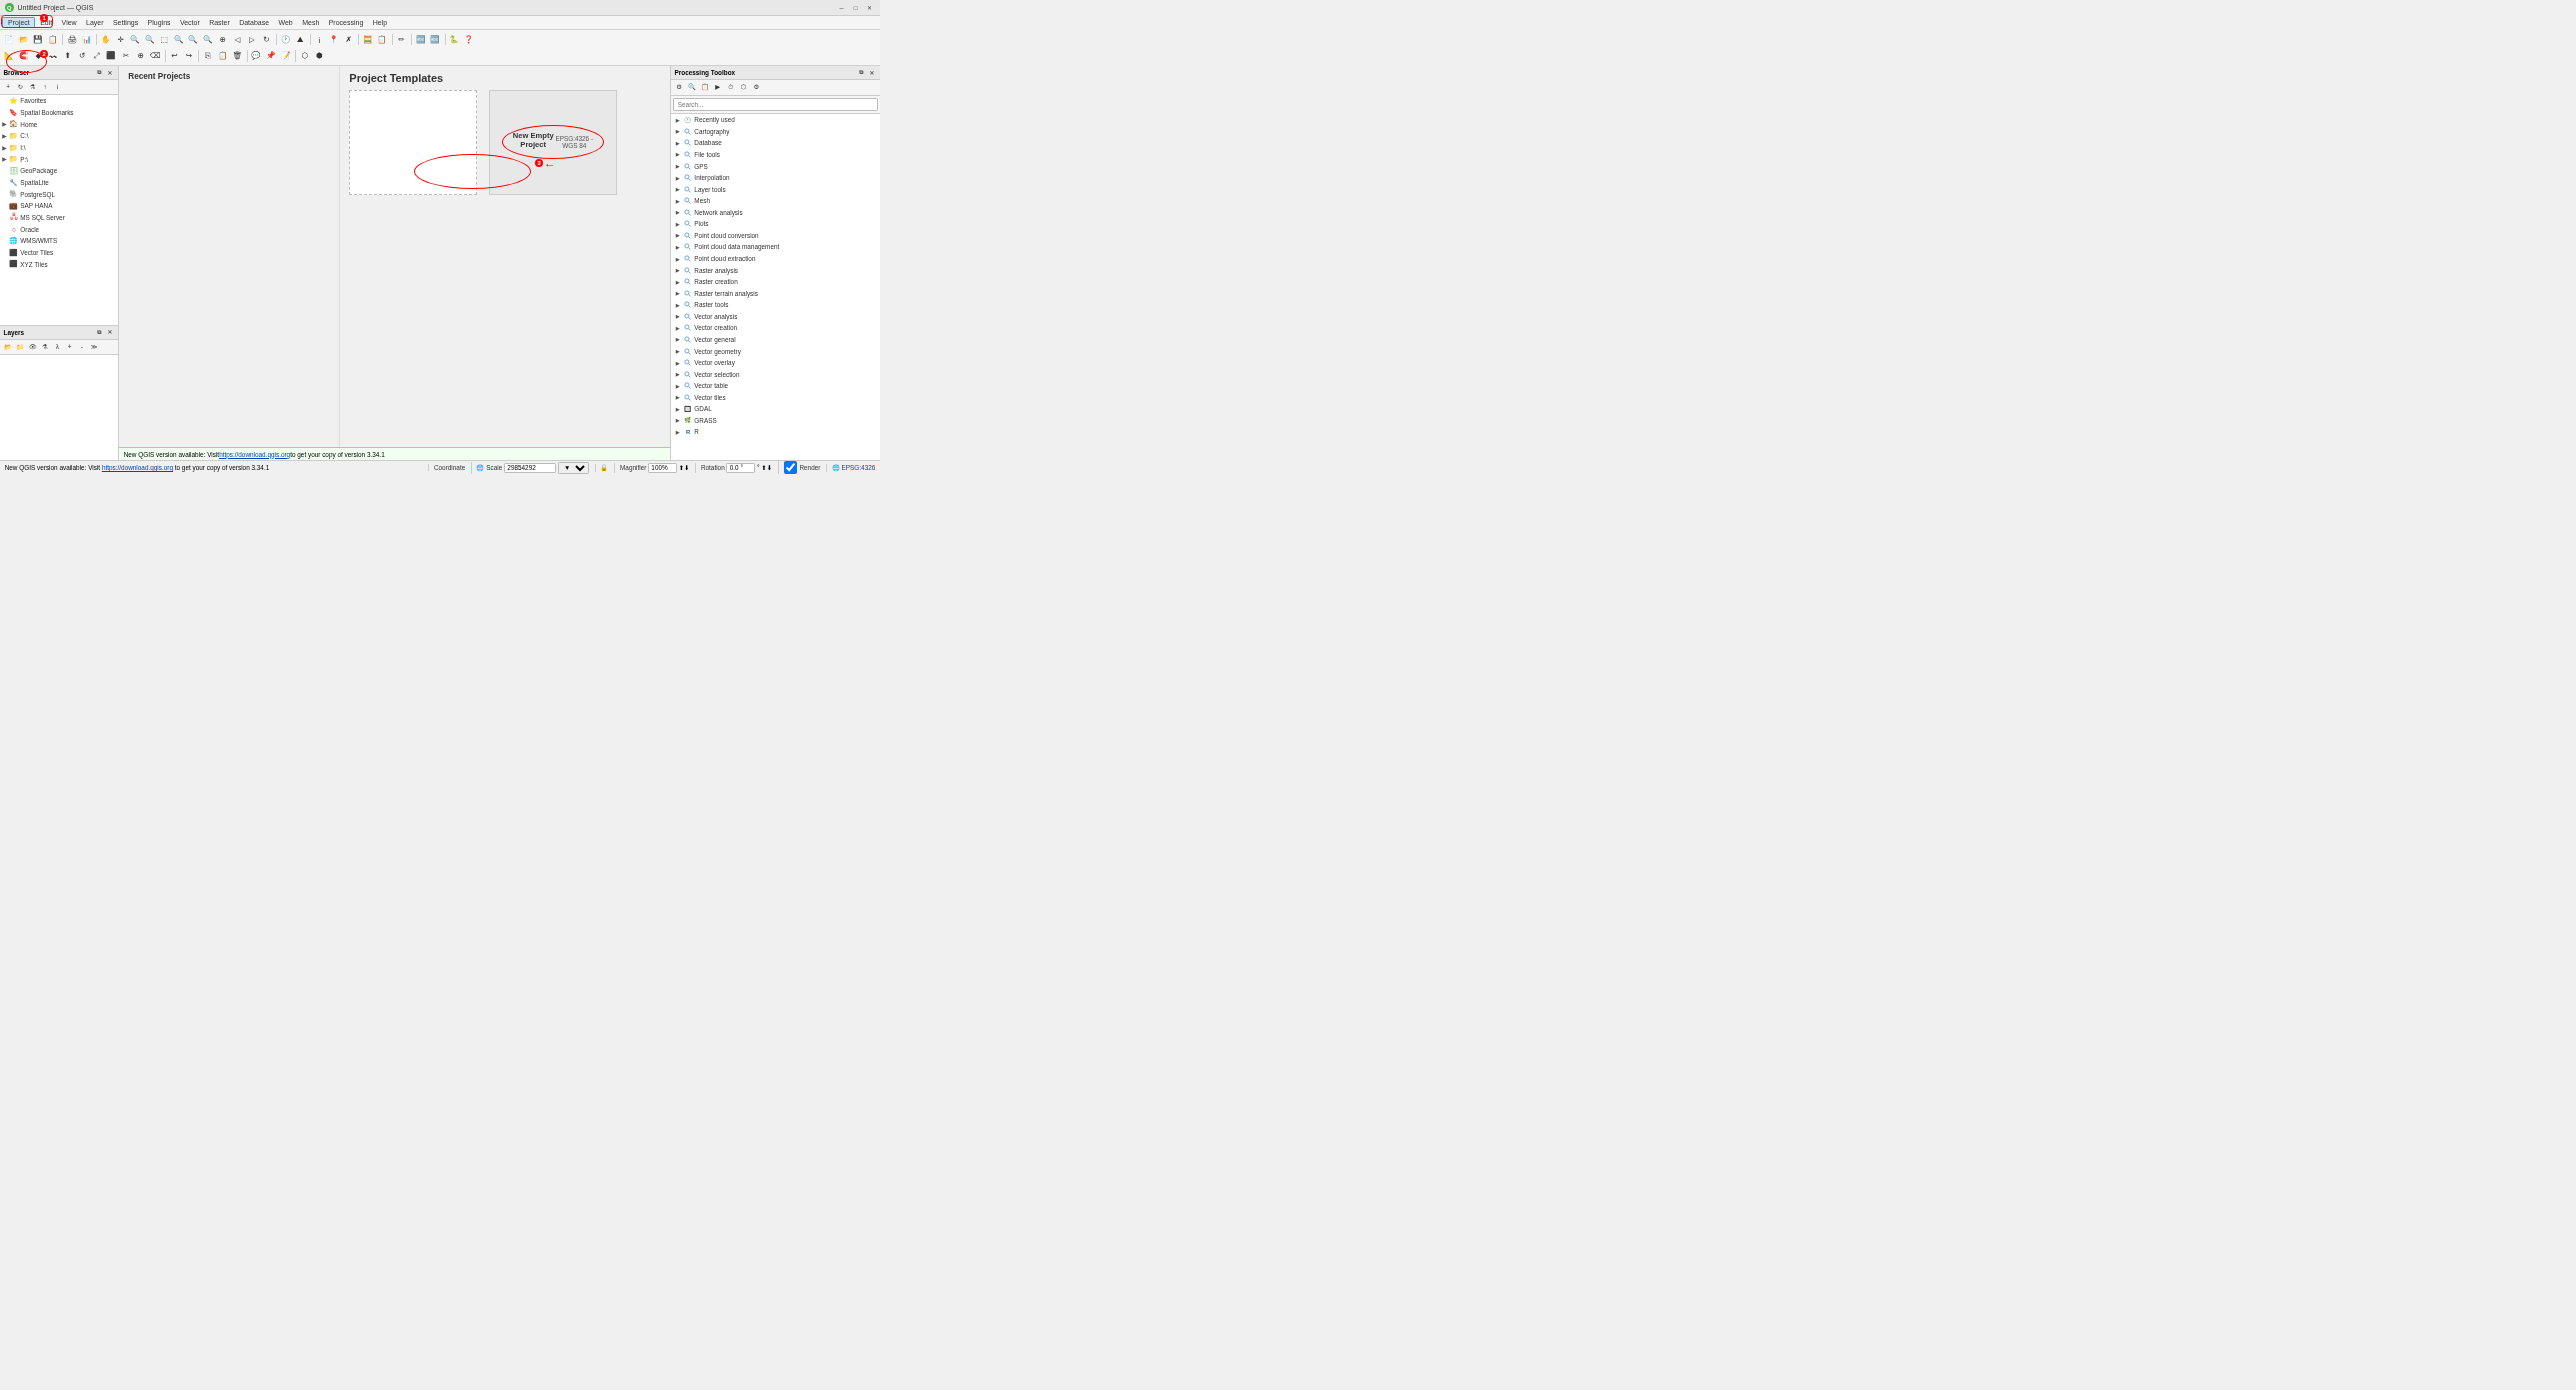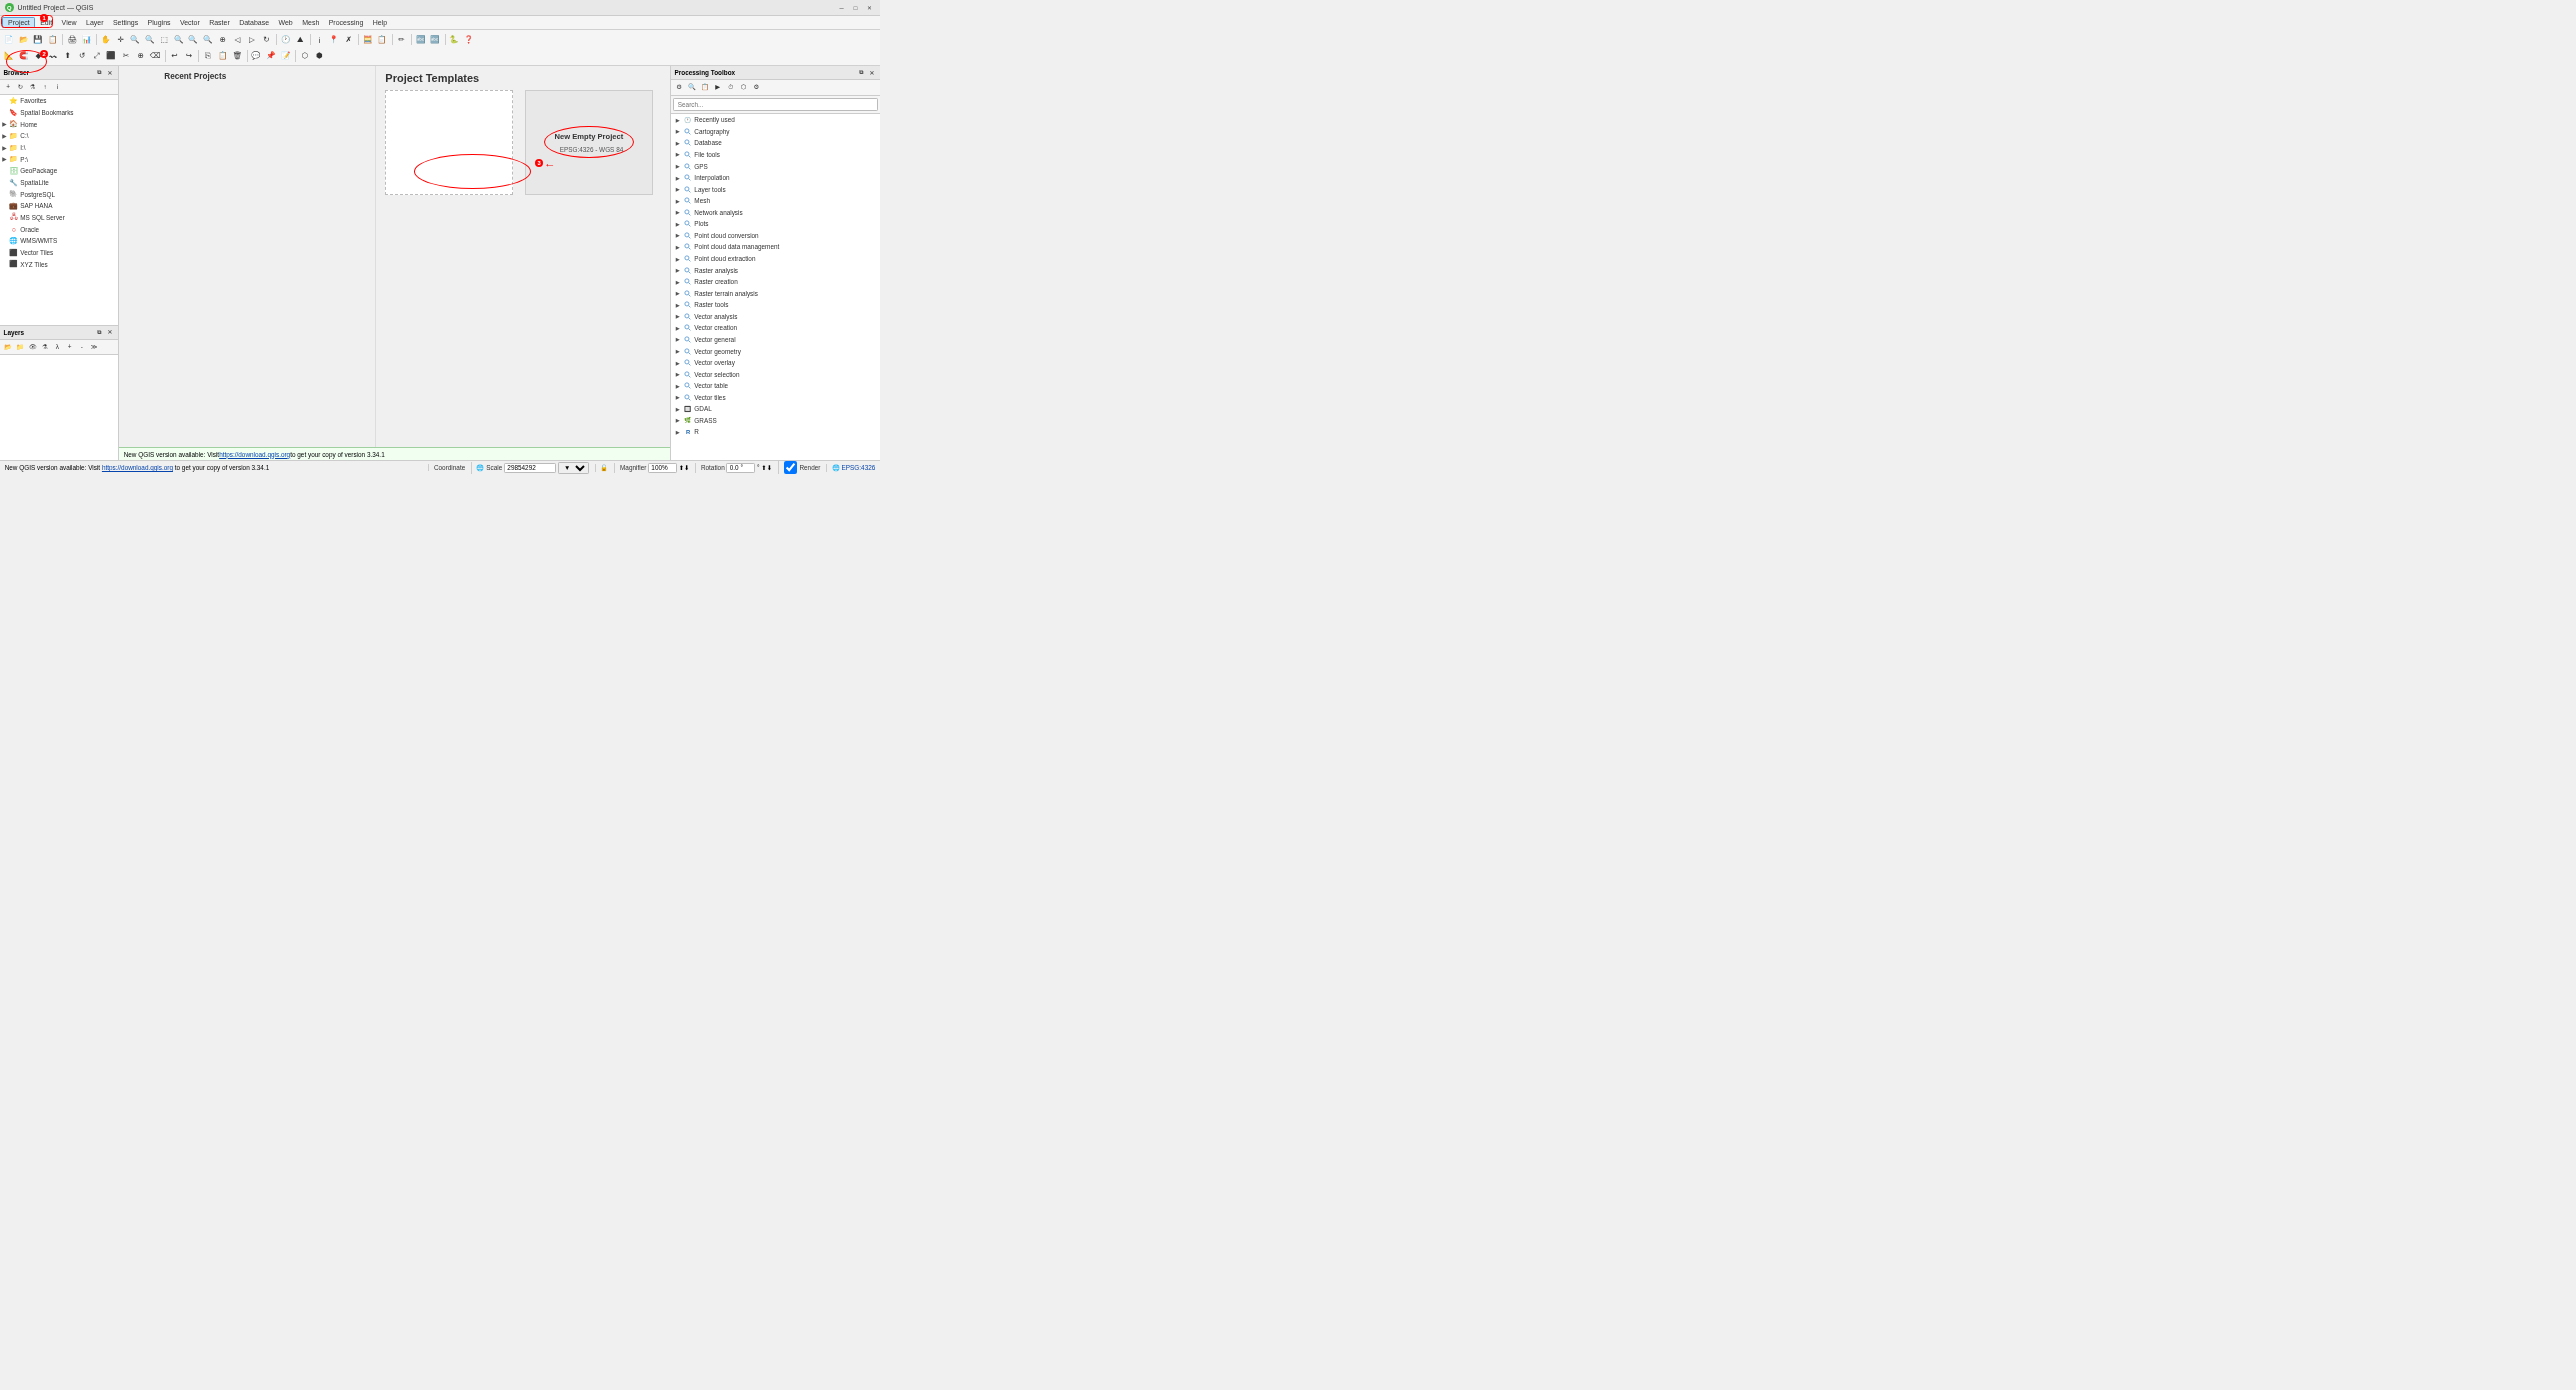--- a/index.html
+++ b/index.html
@@ -166,22 +166,21 @@
       padding: 11.7px;
     }
     .new-project-title { font-size: 7.6px; font-weight: bold; color: #333; text-align: center; margin-bottom: 4.7px; }
     .new-project-crs { font-size: 6.4px; color: #555; text-align: center; }
     
     .new-project-ellipse {
       border: 1.2px solid red;
       border-radius: 50%;
       padding: 4.7px 9.3px;
       display: inline-flex;
-      flex-direction: column;
-      align-items: flex-end;
+      align-items: center;
     }
 
     
     #processing-panel {
       width: 210px;
       border-left: 0.6px solid #ccc;
       display: flex;
       flex-direction: column;
       background: #f5f5f5;
     }
@@ -251,21 +250,20 @@
     #project-content {
       flex: 1;
       display: flex;
       flex-direction: column;
       background: #f0f0f0;
       overflow: hidden;
     }
     #project-inner {
       display: flex;
       flex: 1;
-      padding-left: 36px;
     }
     #recent-section {
       width: 221px;
       padding: 5.8px 9.3px;
       border-right: 0.6px solid #ddd;
     }
     #templates-section {
       flex: 1;
       padding: 5.8px 9.3px;
     }

